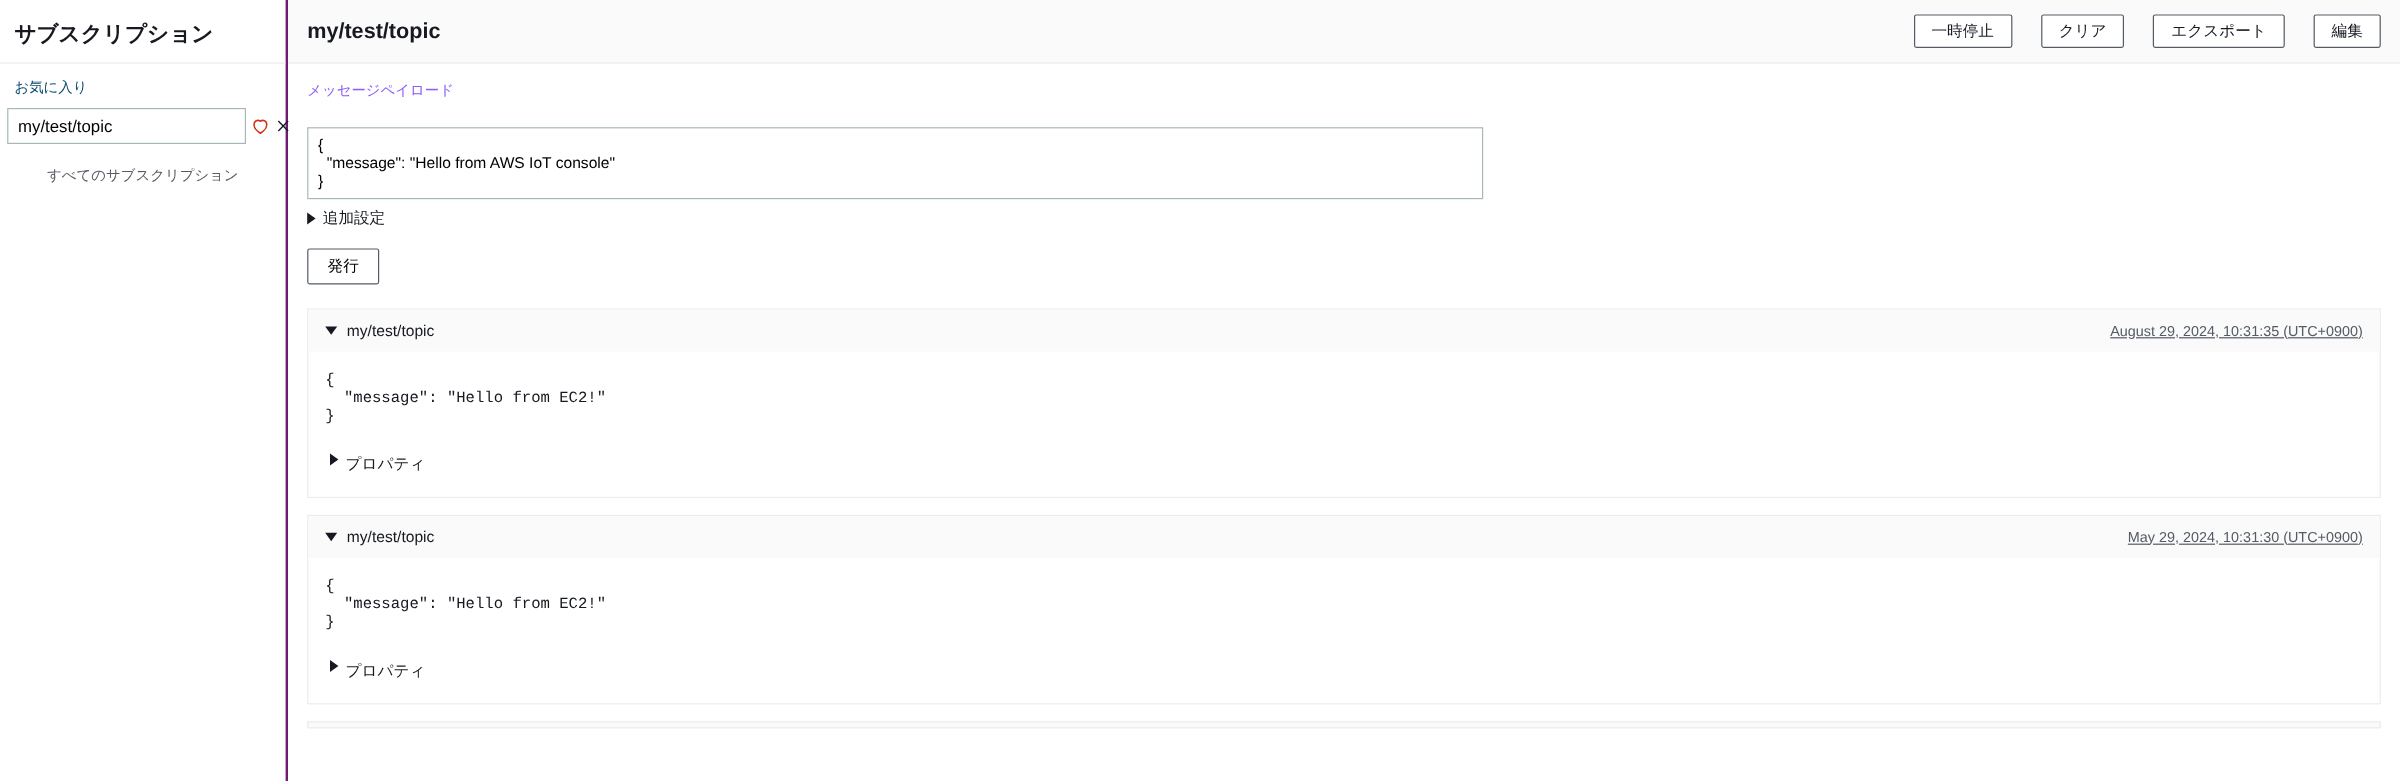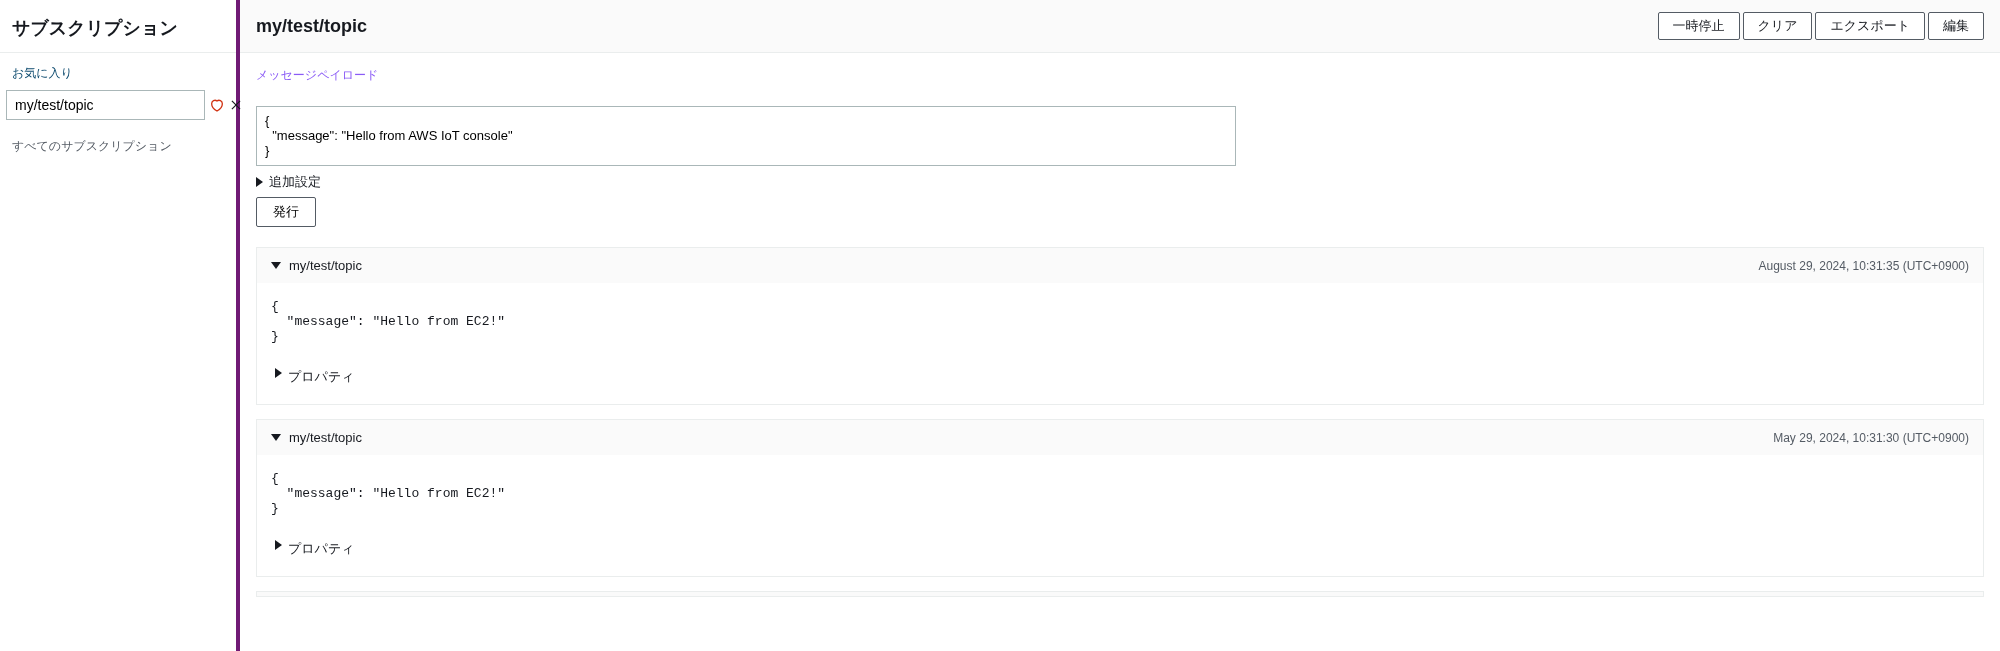--- a/index.html
+++ b/index.html
@@ -14,21 +14,21 @@
       background: #ffffff;
     }
     .container {
       display: flex;
       width: 100%;
       min-height: 651px;
     }
     
     .sidebar {
       width: 240px;
-      border-right: 4px solid #701a75;
+      border-right: 2px solid #701a75;
       background: #ffffff;
       flex-shrink: 0;
     }
     .sidebar-header {
       padding: 16px 12px 12px 12px;
       font-size: 18px;
       font-weight: 700;
       border-bottom: 1px solid #eaeded;
     }
     .sidebar-section-label {
@@ -68,20 +68,21 @@
     }
     .close-icon svg {
       stroke: #16191f;
       fill: none;
       stroke-width: 2;
     }
     .all-subscriptions {
       padding: 10px 12px;
       font-size: 12px;
       color: #545b64;
+      text-align: center;
     }
     
     .main {
       flex: 1;
       display: flex;
       flex-direction: column;
     }
     .main-header {
       display: flex;
       align-items: center;
@@ -89,21 +90,21 @@
       padding: 12px 16px;
       border-bottom: 1px solid #eaeded;
       background: #fafafa;
     }
     .topic-title {
       font-size: 18px;
       font-weight: 700;
     }
     .header-buttons {
       display: flex;
-      gap: 3px;
+      gap: 24px;
     }
     .btn {
       background: #ffffff;
       border: 1px solid #545b64;
       padding: 4px 14px;
       font-size: 13px;
       cursor: pointer;
       border-radius: 2px;
       color: #16191f;
     }
@@ -143,21 +144,21 @@
       border-top: 5px solid transparent;
       border-bottom: 5px solid transparent;
       border-left: 7px solid #16191f;
     }
     .triangle-down {
       border-left: 5px solid transparent;
       border-right: 5px solid transparent;
       border-top: 7px solid #16191f;
     }
     .publish-btn {
-      margin-top: 6px;
+      margin-top: 16px;
       background: #ffffff;
       border: 1px solid #545b64;
       padding: 5px 16px;
       font-size: 13px;
       cursor: pointer;
       border-radius: 2px;
     }
     
     .messages {
       margin-top: 20px;
@@ -176,20 +177,21 @@
     }
     .message-header-left {
       display: flex;
       align-items: center;
       gap: 8px;
       font-size: 13px;
     }
     .message-timestamp {
       font-size: 12px;
       color: #545b64;
+      text-decoration: underline;
     }
     .message-body {
       padding: 16px 14px 6px 14px;
     }
     .message-payload {
       font-family: "Courier New", Courier, monospace;
       font-size: 13px;
       white-space: pre;
       margin-bottom: 16px;
     }

